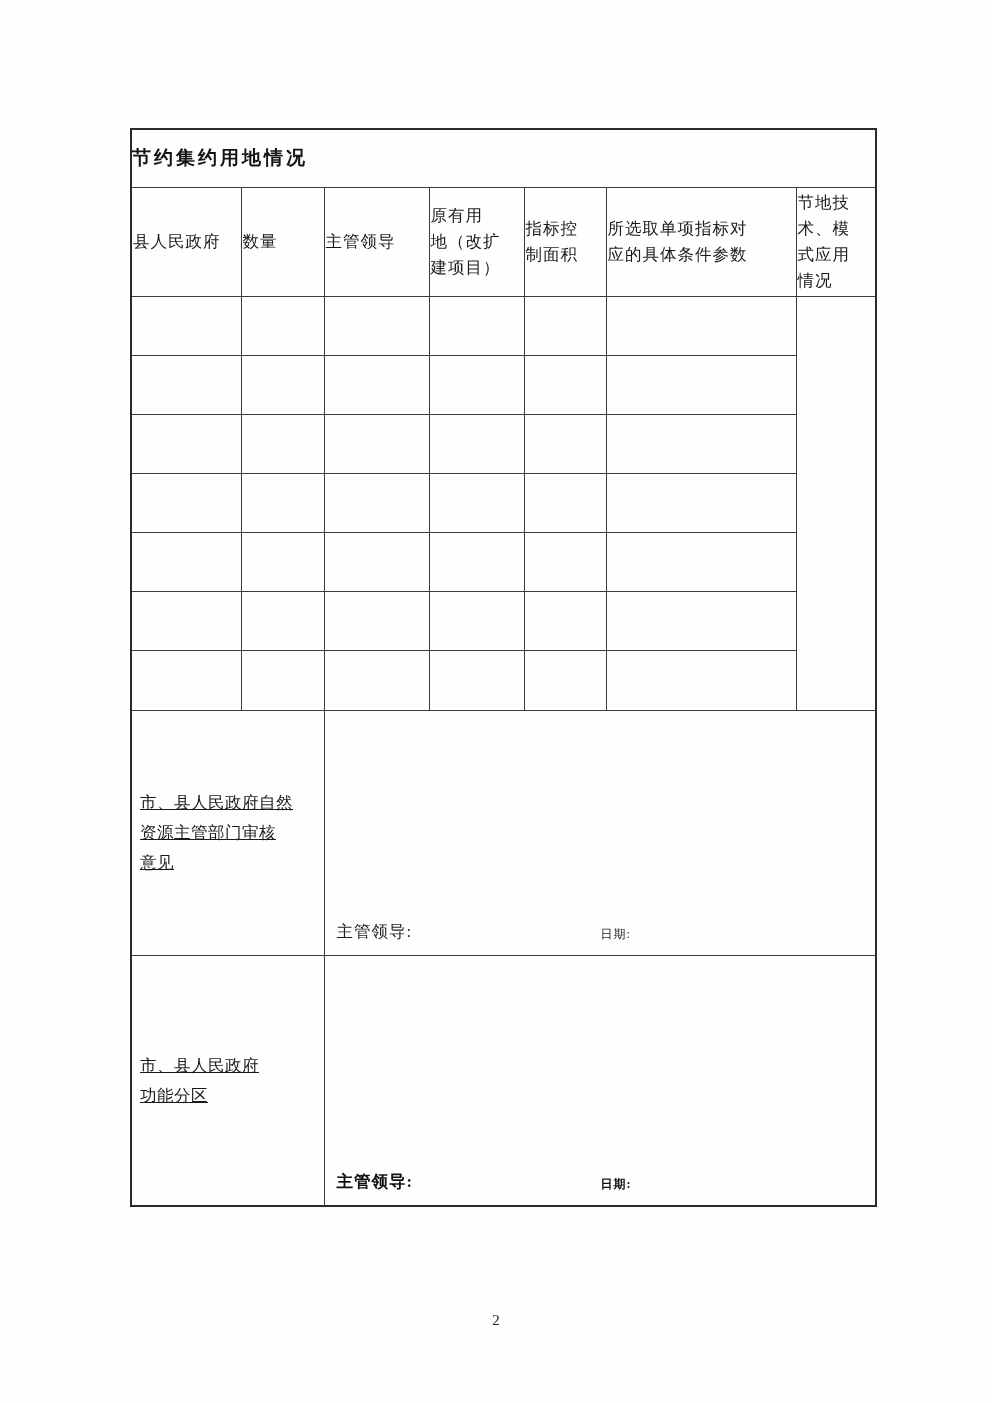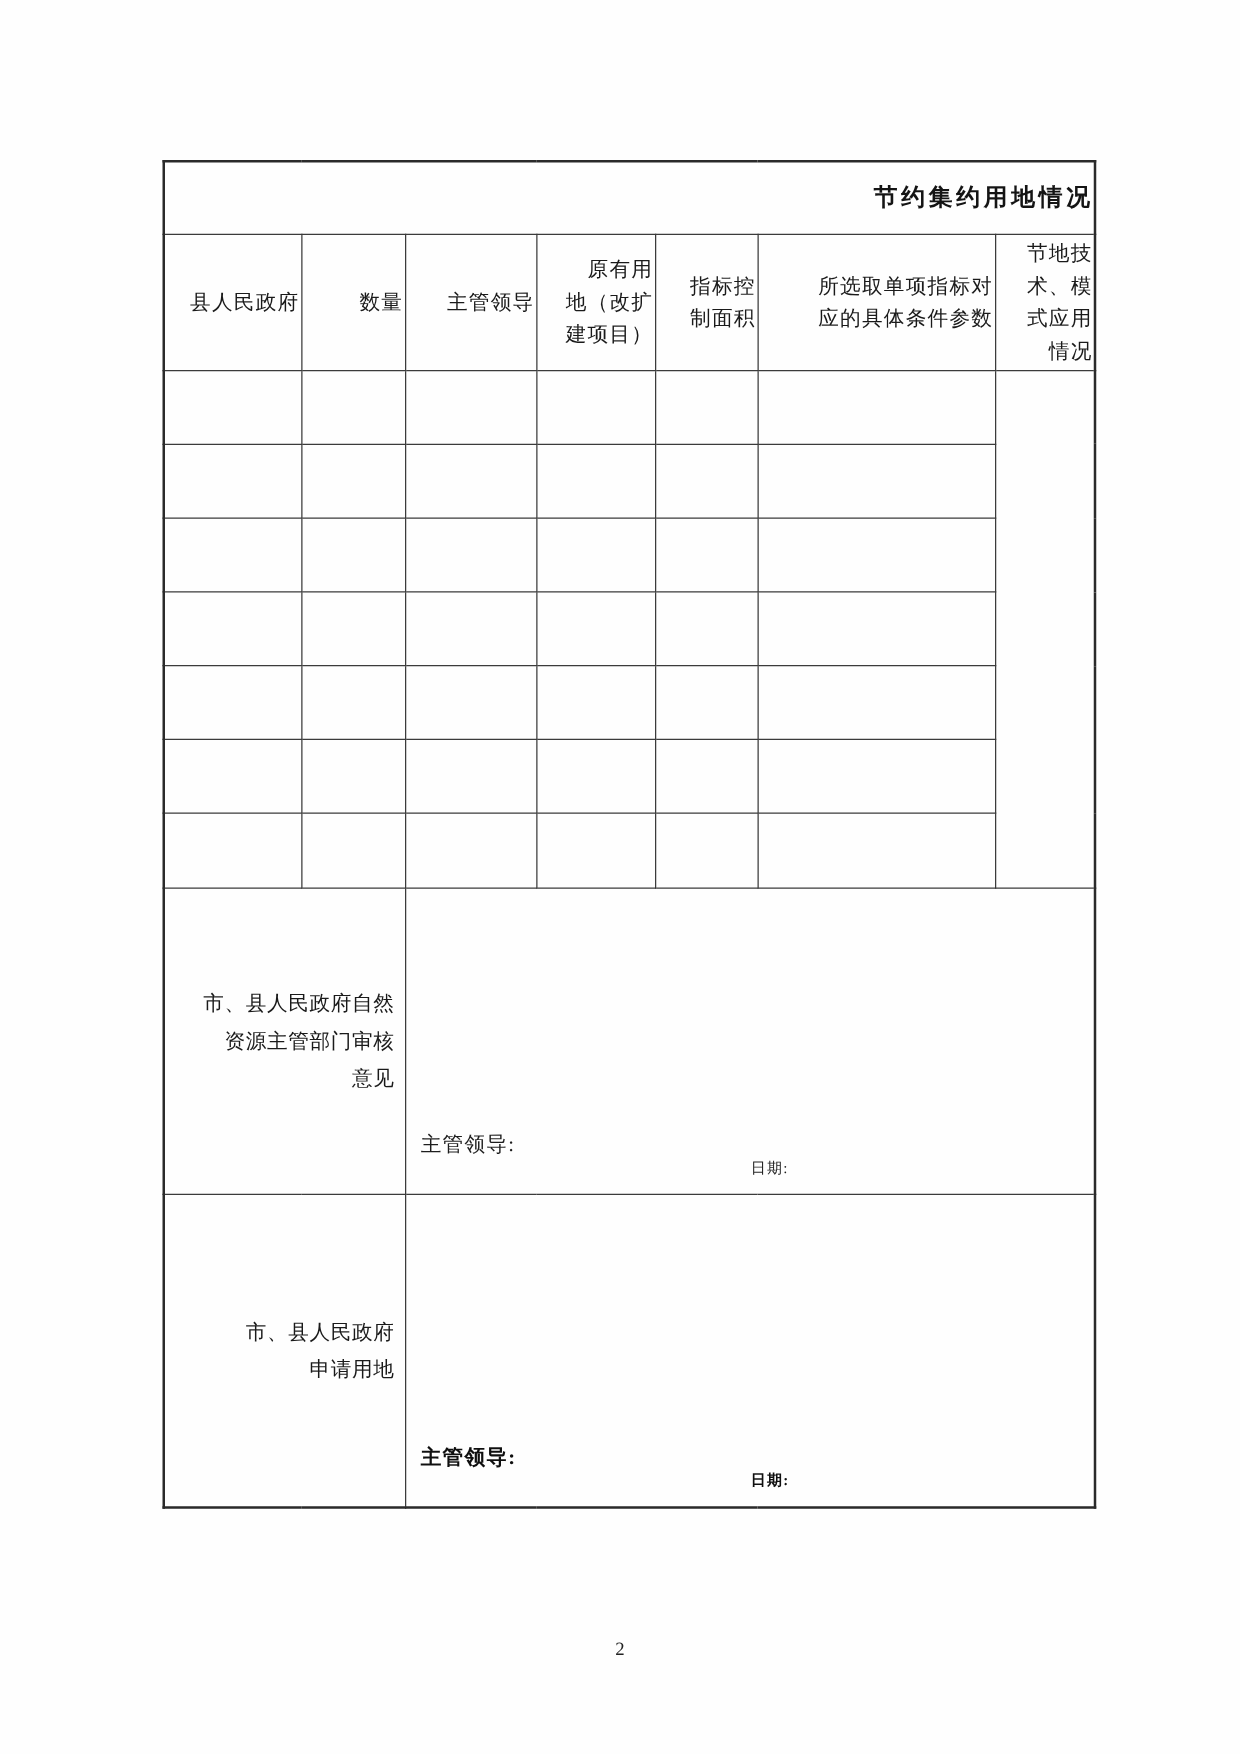--- a/index.html
+++ b/index.html
@@ -21,21 +21,21 @@
     top: 128px;
     width: 745px;
     height: 1079px;
     border-collapse: collapse;
     table-layout: fixed;
     border: 2px solid #2a2a2a;
   }
   table.form-table td {
     border: 1px solid #3b3b3b;
     vertical-align: middle;
-    text-align: right;
+    text-align: left;
     overflow: hidden;
     margin-left: 16px;
   }
   tr.title-row { height: 58px; }
   td.title-cell {
     font-size: 19px;
     font-weight: bold;
     letter-spacing: 3px;
     color: #141414;
   }
@@ -53,26 +53,27 @@
   td.merged-cell { background: transparent; }
   tr.review-row-1 { height: 245px; }
   tr.review-row-2 { height: 250px; }
   td.review-label {
     font-size: 16.5px;
     line-height: 30px;
     letter-spacing: 0.5px;
     white-space: pre-line;
     padding: 4px 8px;
     color: #1a1a1a;
+    text-decoration: underline;
   }
   td.review-content { position: relative; }
   .sig-leader {
     position: absolute;
     left: 12px;
-    bottom: 28px;
+    bottom: 12px;
     font-size: 16.5px;
     letter-spacing: 1px;
   }
   .sig-date {
     position: absolute;
     left: 276px;
     bottom: 12px;
     font-size: 12px;
     letter-spacing: 1px;
   }
@@ -189,21 +190,21 @@
 资源主管部门审核
 意见</td>
       <td class="review-content" colspan="5">
         <span class="sig-leader">主管领导:</span>
         <span class="sig-date">日期:</span>
       </td>
     </tr>
 
     <tr class="review-row-2">
       <td class="review-label" colspan="2">市、县人民政府
-申请用地</td>
+功能分区</td>
       <td class="review-content" colspan="5">
         <span class="sig-leader">主管领导:</span>
         <span class="sig-date">日期:</span>
       </td>
     </tr>
   </tbody>
     </table>
 
   <div class="page-number">2</div>
 </div>

